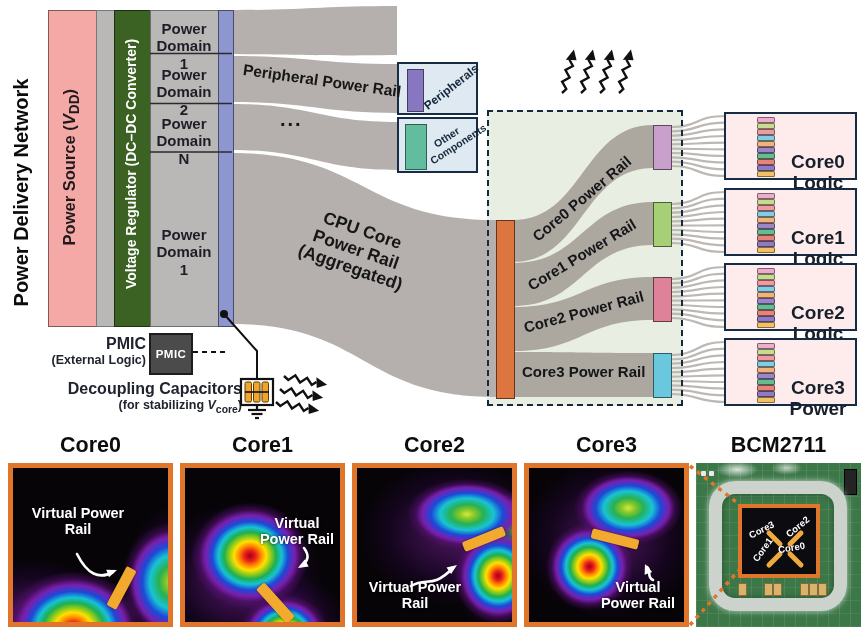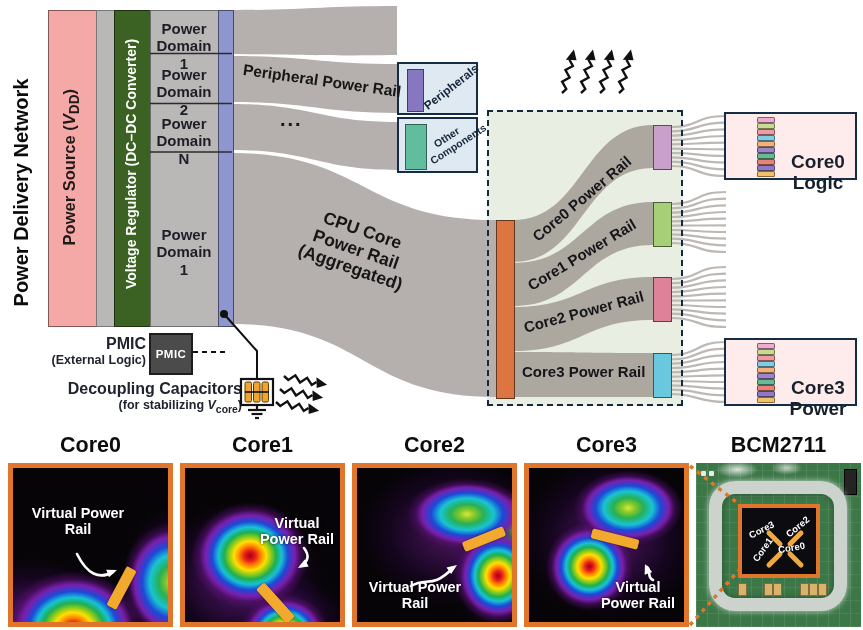--- a/index.html
+++ b/index.html
@@ -197,20 +197,50 @@
         <div style="background: rgb(130, 205, 226);"></div>
         <div style="background: rgb(242, 178, 126);"></div>
         <div style="background: rgb(156, 134, 200);"></div>
         <div style="background: rgb(102, 187, 147);"></div>
         <div style="background: rgb(232, 131, 122);"></div>
         <div style="background: rgb(143, 123, 196);"></div>
         <div style="background: rgb(242, 192, 101);"></div>
       </div>
     <div class="logic-label">Core0 Logic</div>
   </div>
+  <div class="logic-box" style="top:188px;">
+    <div class="logic-bars">
+        <div style="background: rgb(236, 172, 203);"></div>
+        <div style="background: rgb(201, 219, 147);"></div>
+        <div style="background: rgb(240, 154, 164);"></div>
+        <div style="background: rgb(130, 205, 226);"></div>
+        <div style="background: rgb(242, 178, 126);"></div>
+        <div style="background: rgb(156, 134, 200);"></div>
+        <div style="background: rgb(102, 187, 147);"></div>
+        <div style="background: rgb(232, 131, 122);"></div>
+        <div style="background: rgb(143, 123, 196);"></div>
+        <div style="background: rgb(242, 192, 101);"></div>
+      </div>
+    <div class="logic-label">Core1 Logic</div>
+  </div>
+  <div class="logic-box" style="top:263px;">
+    <div class="logic-bars">
+        <div style="background: rgb(236, 172, 203);"></div>
+        <div style="background: rgb(201, 219, 147);"></div>
+        <div style="background: rgb(240, 154, 164);"></div>
+        <div style="background: rgb(130, 205, 226);"></div>
+        <div style="background: rgb(242, 178, 126);"></div>
+        <div style="background: rgb(156, 134, 200);"></div>
+        <div style="background: rgb(102, 187, 147);"></div>
+        <div style="background: rgb(232, 131, 122);"></div>
+        <div style="background: rgb(143, 123, 196);"></div>
+        <div style="background: rgb(242, 192, 101);"></div>
+      </div>
+    <div class="logic-label">Core2 Logic</div>
+  </div>
   <div class="logic-box" style="top:338px;">
     <div class="logic-bars">
         <div style="background: rgb(236, 172, 203);"></div>
         <div style="background: rgb(201, 219, 147);"></div>
         <div style="background: rgb(240, 154, 164);"></div>
         <div style="background: rgb(130, 205, 226);"></div>
         <div style="background: rgb(242, 178, 126);"></div>
         <div style="background: rgb(156, 134, 200);"></div>
         <div style="background: rgb(102, 187, 147);"></div>
         <div style="background: rgb(232, 131, 122);"></div>

